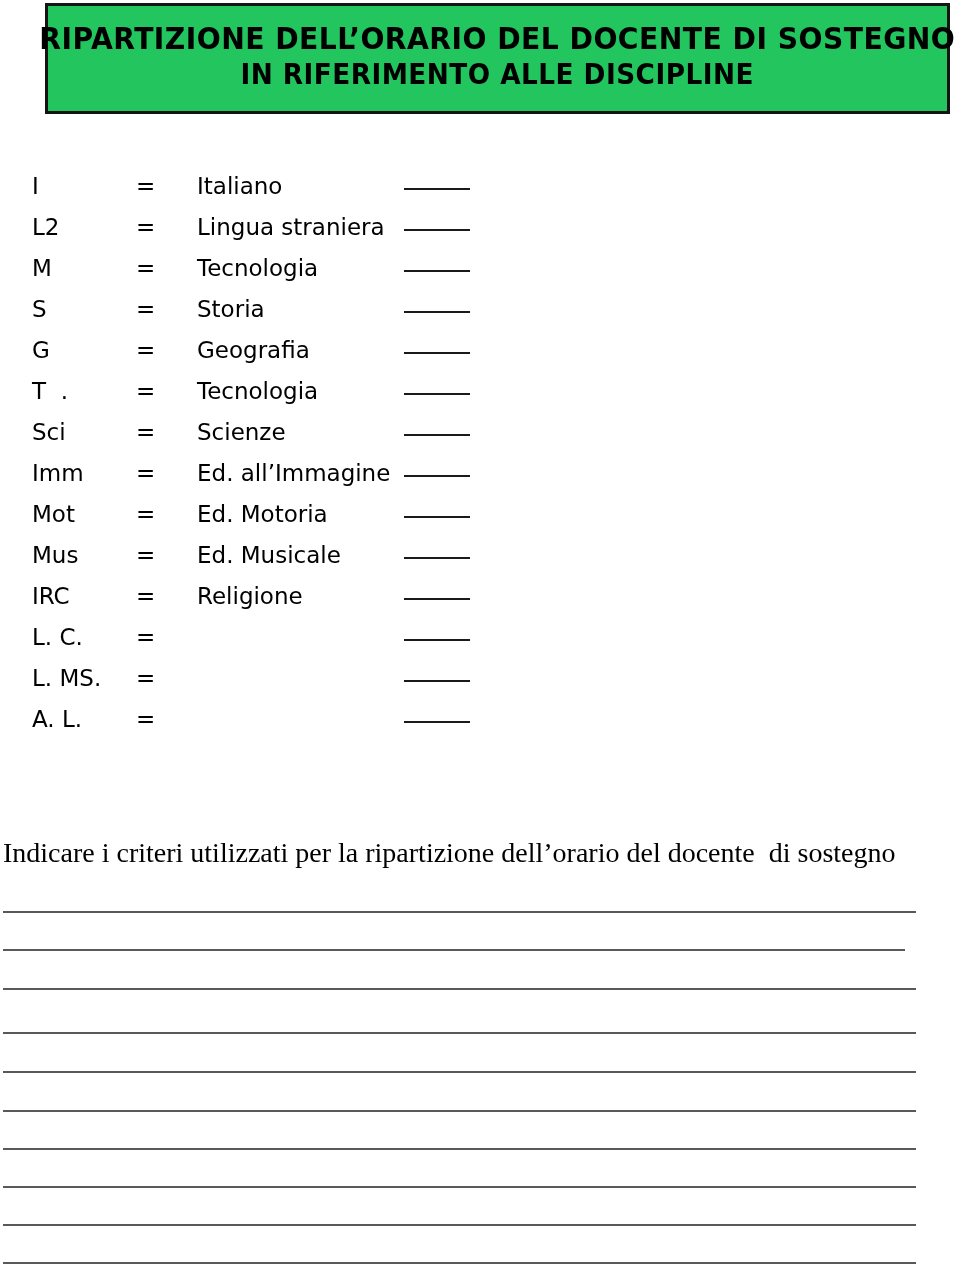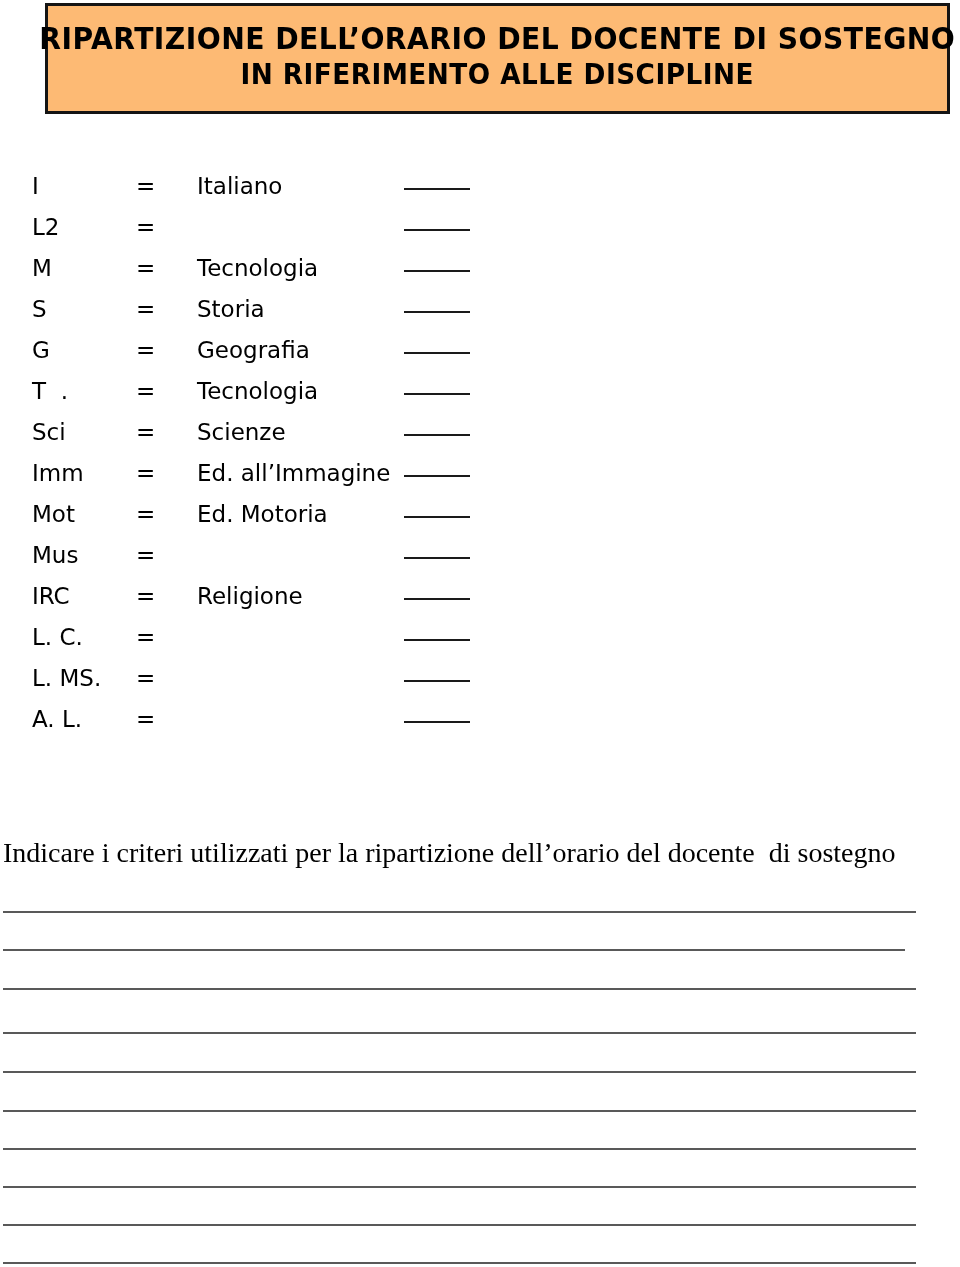--- a/index.html
+++ b/index.html
@@ -18,21 +18,21 @@
   }
 
   
   .title-box {
     position: absolute;
     left: 45px;
     top: 3px;
     width: 905px;
     height: 111px;
     box-sizing: border-box;
-    background: #fdba74;
+    background: #22c55e;
     border: 3px solid #141414;
     display: flex;
     flex-direction: column;
     align-items: center;
     justify-content: flex-start;
     padding-top: 14px;
   }
   .title-line {
     font-family: "DejaVu Sans", sans-serif;
     font-weight: bold;
@@ -128,20 +128,21 @@
 <div class="legend">
     <div class="legend-row">
       <span class="col-abbr">I</span>
       <span class="col-eq">=</span>
       <span class="col-name">Italiano</span>
       <span class="col-blank"></span>
     </div>
     <div class="legend-row">
       <span class="col-abbr">L2</span>
       <span class="col-eq">=</span>
+      <span class="col-name">Lingua straniera</span>
       <span class="col-blank"></span>
     </div>
     <div class="legend-row">
       <span class="col-abbr">M</span>
       <span class="col-eq">=</span>
       <span class="col-name">Tecnologia</span>
       <span class="col-blank"></span>
     </div>
     <div class="legend-row">
       <span class="col-abbr">S</span>
@@ -175,20 +176,21 @@
     </div>
     <div class="legend-row">
       <span class="col-abbr">Mot</span>
       <span class="col-eq">=</span>
       <span class="col-name">Ed. Motoria</span>
       <span class="col-blank"></span>
     </div>
     <div class="legend-row">
       <span class="col-abbr">Mus</span>
       <span class="col-eq">=</span>
+      <span class="col-name">Ed. Musicale</span>
       <span class="col-blank"></span>
     </div>
     <div class="legend-row">
       <span class="col-abbr">IRC</span>
       <span class="col-eq">=</span>
       <span class="col-name">Religione</span>
       <span class="col-blank"></span>
     </div>
     <div class="legend-row">
       <span class="col-abbr">L. C.</span>

